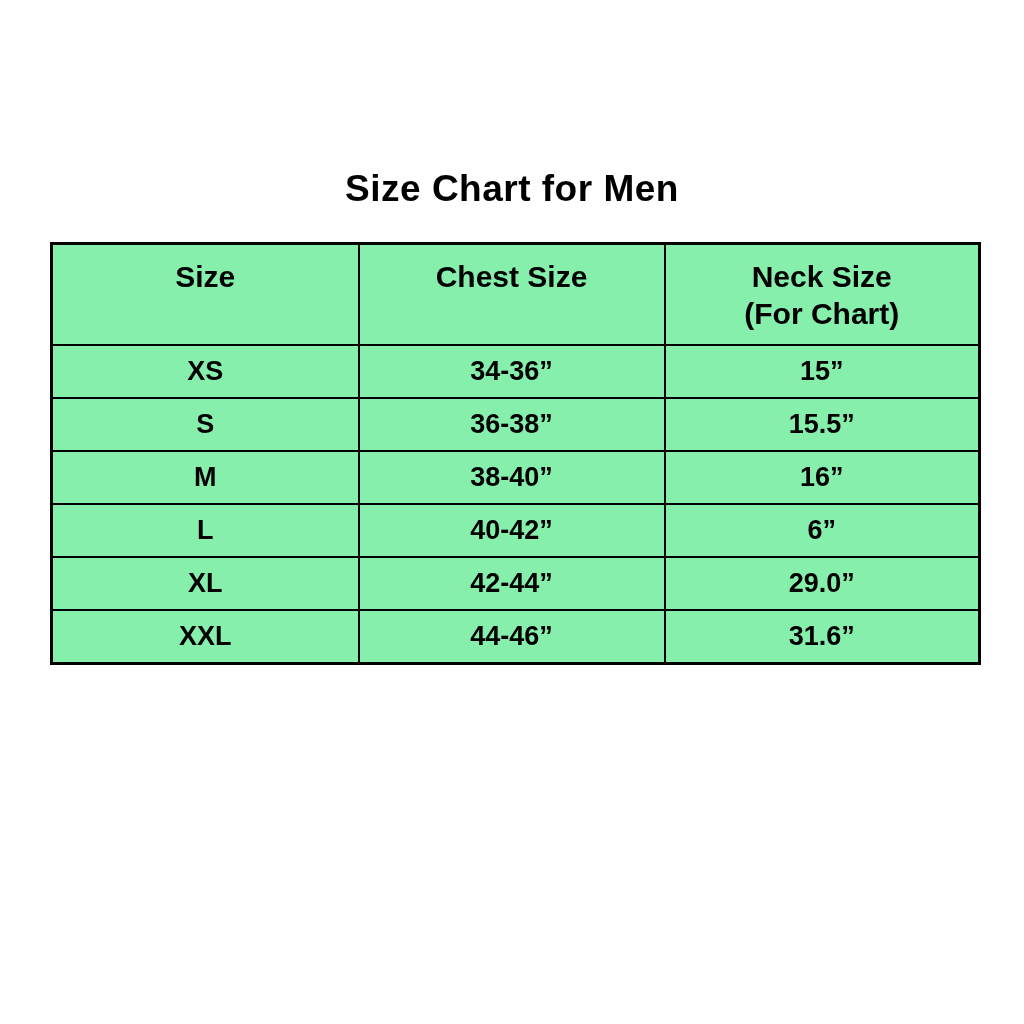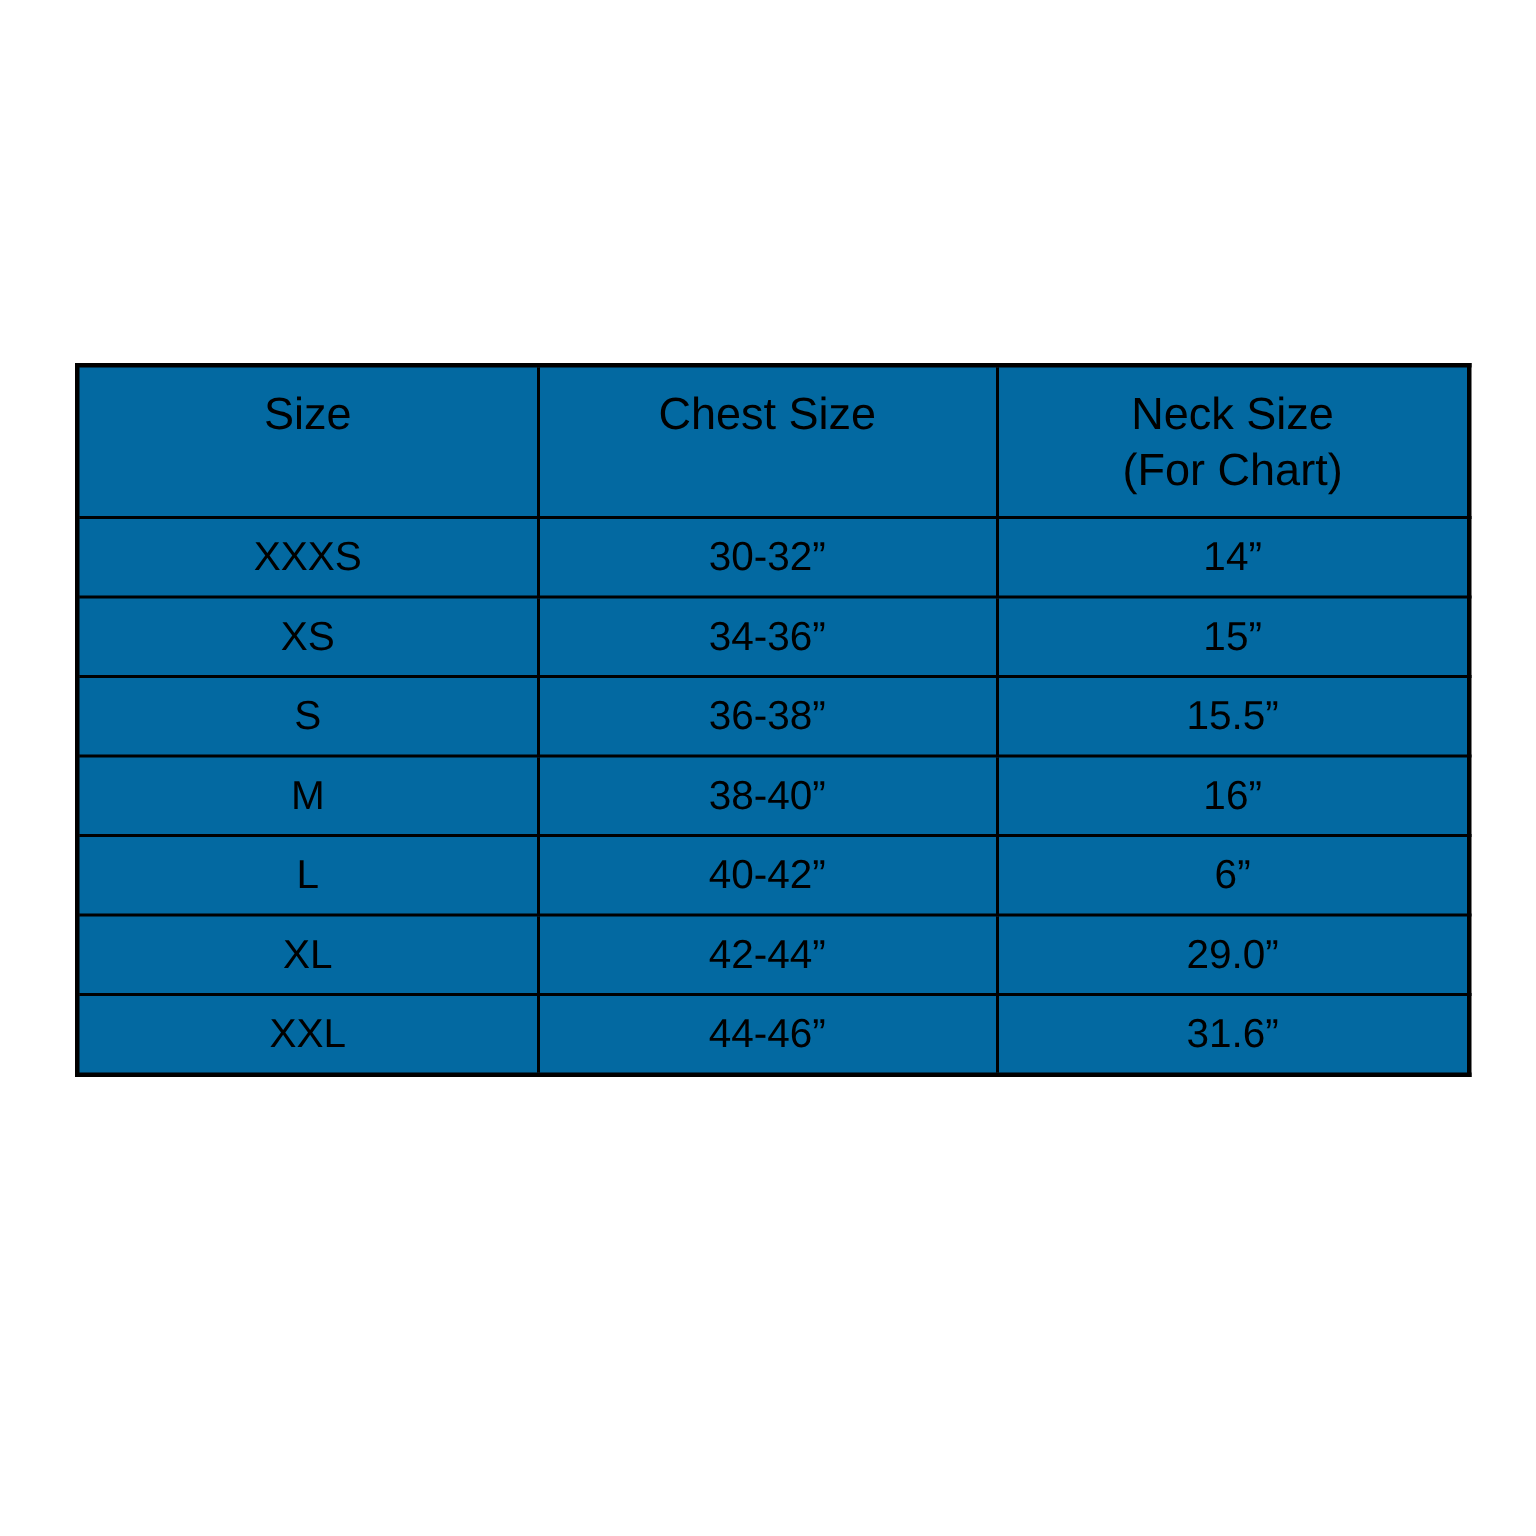--- a/index.html
+++ b/index.html
@@ -34,43 +34,44 @@
     top: 242px;
     width: 928px;
     border-collapse: collapse;
     table-layout: fixed;
     border: 3px solid #000000;
   }
   table.size-chart th,
   table.size-chart td {
     border: 2px solid #000000;
     text-align: center;
-    font-weight: normal;
+    font-weight: bold;
     color: #000000;
-    background: #0369a1;
+    background: #86efac;
     padding: 0;
   }
   table.size-chart th {
     height: 85px;
     vertical-align: top;
     padding-top: 14px;
     font-size: 30px;
     line-height: 1.22;
   }
   table.size-chart td {
     height: 51px;
     vertical-align: middle;
     font-size: 27px;
   }
 </style>
 </head>
 <body>
 
 <div class="canvas">
 
+  <h1 class="page-title">Size Chart for Men</h1>
 
   <table class="size-chart">
     <colgroup>
       <col style="width:307px">
       <col style="width:306px">
       <col style="width:315px">
     </colgroup>
     <thead>
       <tr>
         <th>
@@ -79,25 +80,20 @@
         <th>
           <div>Chest Size</div>
         </th>
         <th>
           <div>Neck Size</div>
           <div>(For Chart)</div>
         </th>
       </tr>
     </thead>
     <tbody>
-        <tr>
-          <td>XXXS</td>
-          <td>30-32”</td>
-          <td>14”</td>
-        </tr>
         <tr>
           <td>XS</td>
           <td>34-36”</td>
           <td>15”</td>
         </tr>
         <tr>
           <td>S</td>
           <td>36-38”</td>
           <td>15.5”</td>
         </tr>

